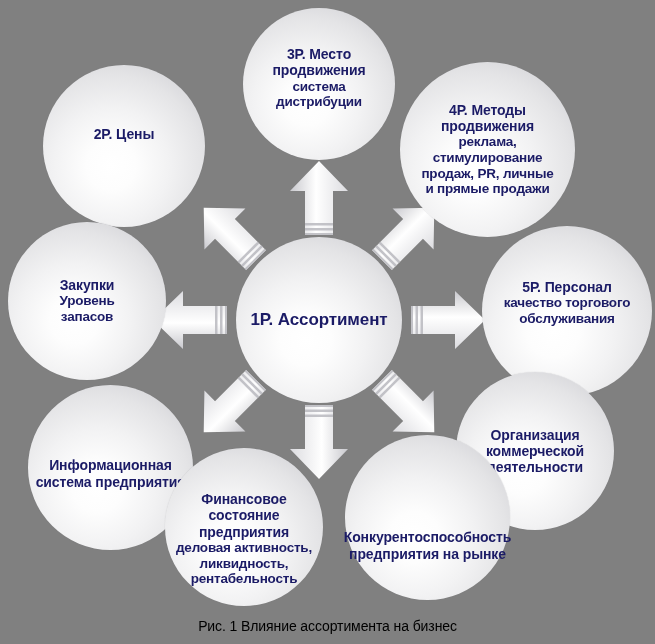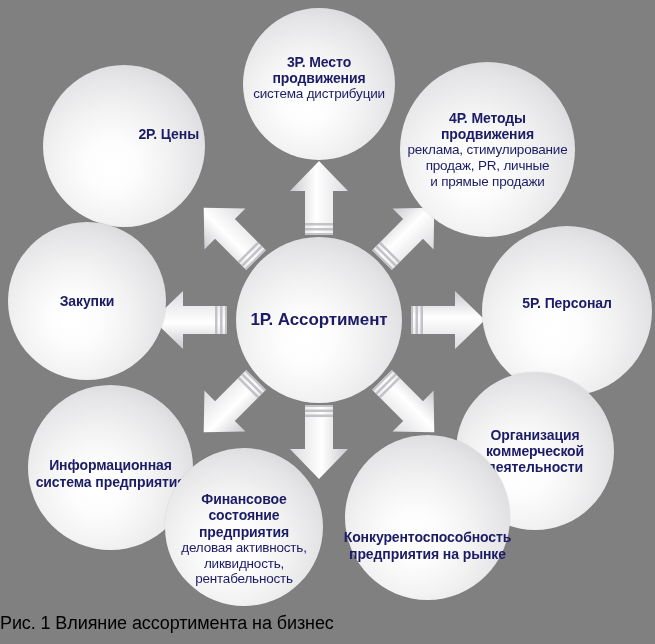--- a/index.html
+++ b/index.html
@@ -41,39 +41,39 @@
     padding: 0 6px;
     user-select: none;
   }
   .ttl {
     font-weight: bold;
     font-size: 14px;
     letter-spacing: -0.1px;
     white-space: pre-line;
   }
   .sub {
-    font-weight: normal;
+    font-weight: bold;
     font-size: 13.5px;
     letter-spacing: -0.2px;
     white-space: pre-line;
   }
 
   
   #s-center { left: 236px; top: 237px; width: 166px; height: 166px; }
   #s-center .ttl { font-size: 17px; }
 
   #s-place  { left: 243px; top: 8px;   width: 152px; height: 152px; z-index: 3; }
   #s-promo  { left: 400px; top: 62px;  width: 175px; height: 175px; z-index: 2; }
   #s-staff  { left: 482px; top: 226px; width: 170px; height: 170px; z-index: 2; }
   #s-org    { left: 456px; top: 372px; width: 158px; height: 158px; z-index: 2; }
   #s-compet { left: 345px; top: 435px; width: 165px; height: 165px; z-index: 2; }
   #s-fin    { left: 165px; top: 448px; width: 158px; height: 158px; z-index: 3; }
   #s-info   { left: 28px;  top: 385px; width: 165px; height: 165px; z-index: 2; }
   #s-purch  { left: 8px;   top: 222px; width: 158px; height: 158px; z-index: 2; }
-  #s-price  { left: 43px;  top: 65px;  width: 162px; height: 162px; z-index: 2; justify-content: flex-end; }
+  #s-price  { left: 43px;  top: 65px;  width: 162px; height: 162px; z-index: 2; }
 
   
   #s-promo .txt  { width: 200px; }
   #s-fin .txt    { width: 200px; transform: translateY(12px); }
   #s-compet .txt { width: 215px; transform: translateY(28px); }
   #s-place .txt  { width: 160px; transform: translateY(-6px); }
   #s-info .txt   { width: 195px; transform: translateY(6px); }
   #s-staff .txt  { width: 168px; transform: translateY(-8px); }
   #s-price .txt  { transform: translateY(-12px); }
   #s-purch .txt  { transform: translateY(0px); }
@@ -89,23 +89,23 @@
     pointer-events: none;
   }
   .arrow svg { display: block; width: 100%; height: 100%; overflow: visible; }
 
   
   #caption {
     position: absolute;
     left: 0;
     right: 0;
     bottom: 10px;
-    text-align: left;
+    text-align: center;
     color: #000000;
-    font-size: 18px;
+    font-size: 14px;
     letter-spacing: -0.1px;
     font-family: "Liberation Sans", sans-serif;
   }
 </style>
 </head>
 <body>
 
 <div id="canvas">
 
   <div class="arrow" style="left:288px; top:161px; transform:rotate(0deg);">
@@ -208,20 +208,22 @@
 продвижения</div>
       <div class="sub">реклама, стимулирование
 продаж, PR, личные
 и прямые продажи</div>
     </div>
   </div>
 
   <div class="sphere" id="s-staff">
     <div class="txt">
       <div class="ttl">5Р. Персонал</div>
+      <div class="sub">качество торгового
+обслуживания</div>
     </div>
   </div>
 
   <div class="sphere" id="s-org">
     <div class="txt">
       <div class="ttl">Организация
 коммерческой
 деятельности</div>
 
     </div>
@@ -249,20 +251,22 @@
     <div class="txt">
       <div class="ttl">Информационная
 система предприятия</div>
 
     </div>
   </div>
 
   <div class="sphere" id="s-purch">
     <div class="txt">
       <div class="ttl">Закупки</div>
+      <div class="sub">Уровень
+запасов</div>
     </div>
   </div>
 
   <div class="sphere" id="s-center">
     <div class="txt">
       <div class="ttl">1Р. Ассортимент</div>
 
     </div>
   </div>
 

